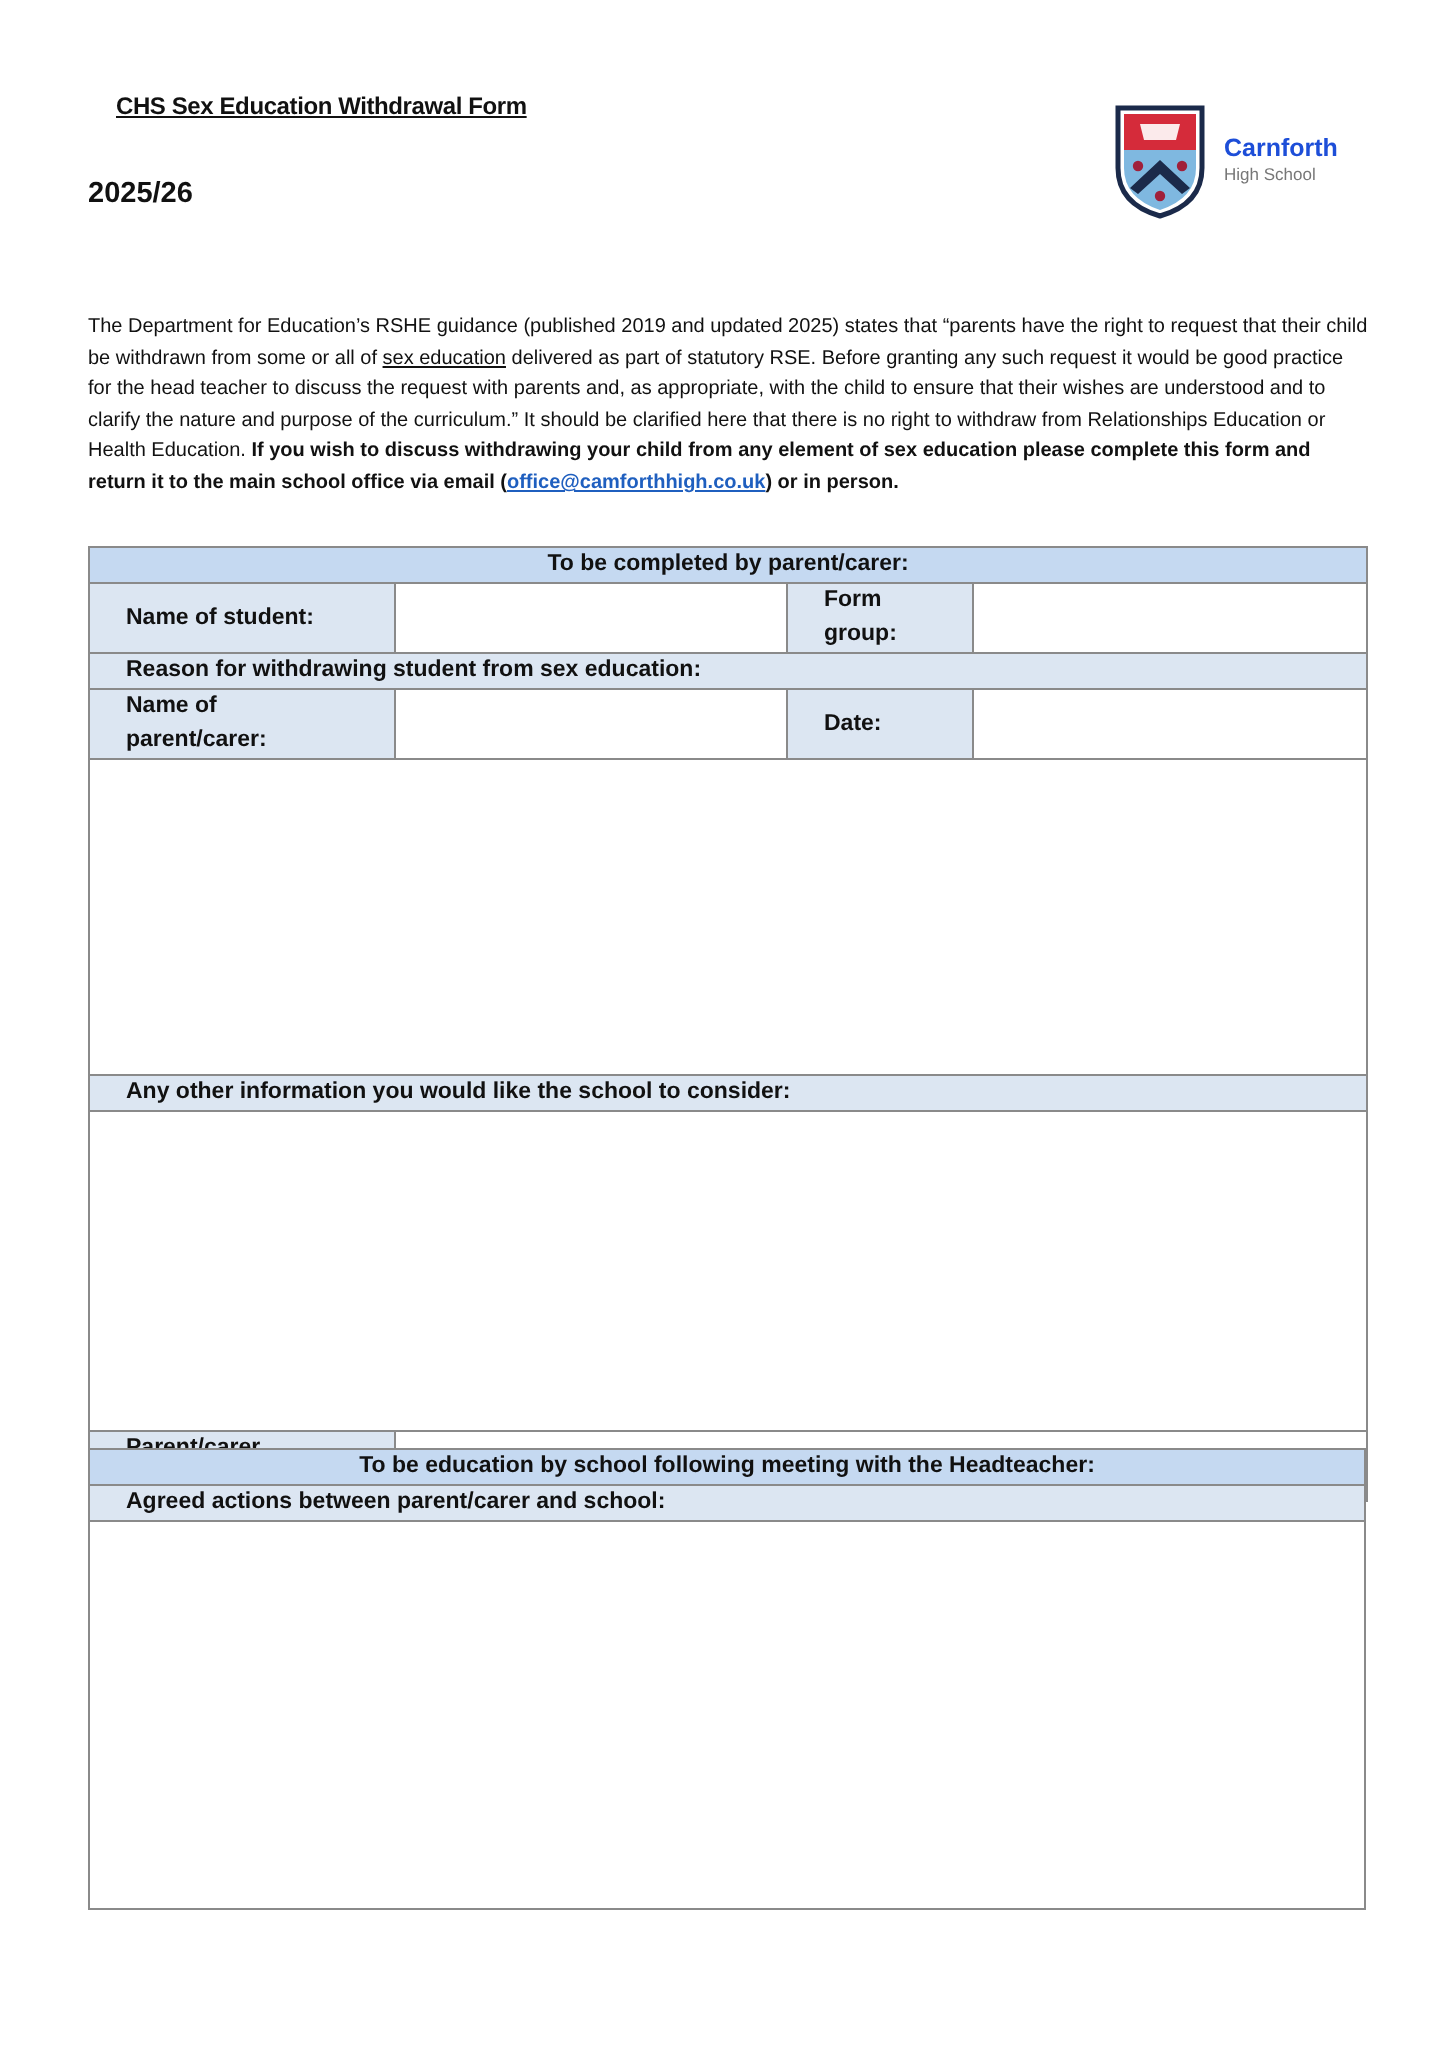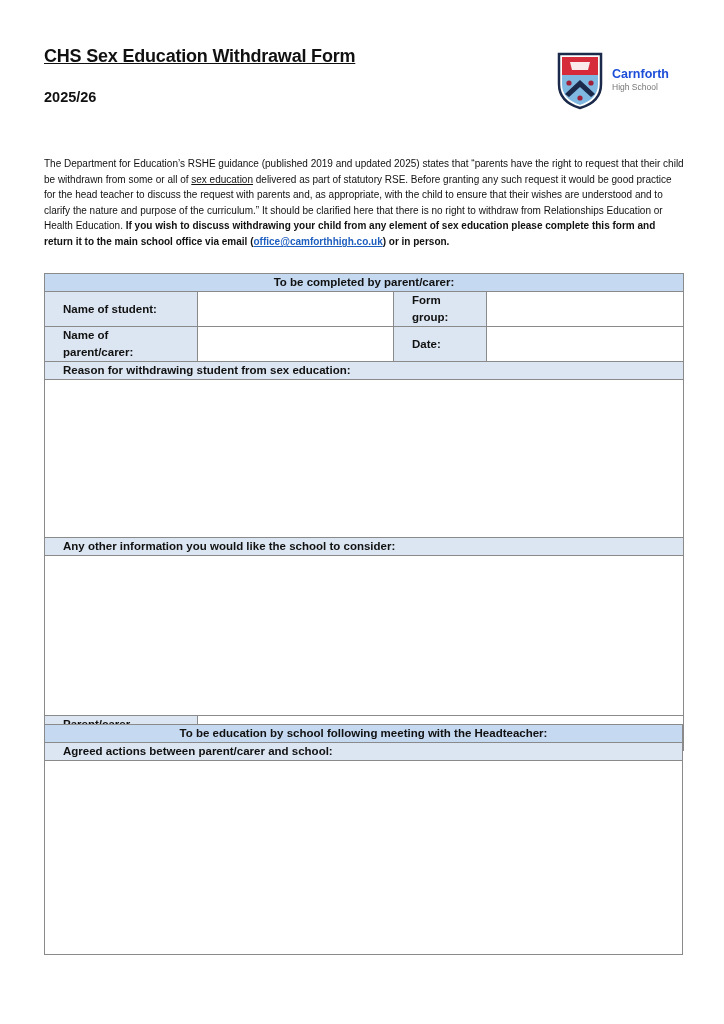--- a/index.html
+++ b/index.html
@@ -1,18 +1,18 @@
 <!DOCTYPE html>
 <html><head>
 <meta charset="utf-8">
 <style>
   html, body { margin: 0; padding: 0; background: #ffffff; }
   body { width: 724px; height: 1024px; position: relative; overflow: hidden;
          font-family: "Liberation Sans", sans-serif; color: #111; }
-  .title { position: absolute; left: 44px; top: 46px; font-size: 18px; font-weight: bold;
+  .title { position: absolute; left: 58px; top: 46px; font-size: 12px; font-weight: bold;
            text-decoration: underline; letter-spacing: -0.2px; text-align: center; }
   .year { position: absolute; left: 44px; top: 89px; font-size: 14.5px; font-weight: bold; }
   .logo { position: absolute; left: 556px; top: 50px; width: 120px; height: 62px; }
   .logo svg { position: absolute; left: 0; top: 0; }
   .logo-name { position: absolute; left: 56px; top: 17px; font-size: 12.5px; font-weight: bold; color: #1d4ed8; }
   .logo-sub { position: absolute; left: 56px; top: 32px; font-size: 8.5px; color: #777; }
   .intro { position: absolute; left: 44px; top: 156px; width: 640px; font-size: 10px; line-height: 15.6px; }
   .intro .ul { text-decoration: underline; }
   .intro a { color: #1f5fbf; text-decoration: underline; }
   .intro b { font-weight: bold; }
@@ -64,27 +64,27 @@
       <tr>
     <td colspan="4" class="hdr">To be completed by parent/carer:</td>
   </tr>
   <tr>
     <td class="lbl">Name of student:</td>
     <td class="blank"></td>
     <td class="lbl">Form group:</td>
     <td class="blank"></td>
   </tr>
   <tr>
+    <td colspan="4" class="lbl">Reason for withdrawing student from sex education:</td>
+  </tr>
+  <tr>
     <td class="lbl">Name of parent/carer:</td>
     <td class="blank"></td>
     <td class="lbl">Date:</td>
     <td class="blank"></td>
-  </tr>
-  <tr>
-    <td colspan="4" class="lbl">Reason for withdrawing student from sex education:</td>
   </tr>
   <tr class="tall1">
     <td colspan="4" class="blank area"></td>
   </tr>
   <tr>
     <td colspan="4" class="lbl">Any other information you would like the school to consider:</td>
   </tr>
   <tr class="tall2">
     <td colspan="4" class="blank area"></td>
   </tr>

